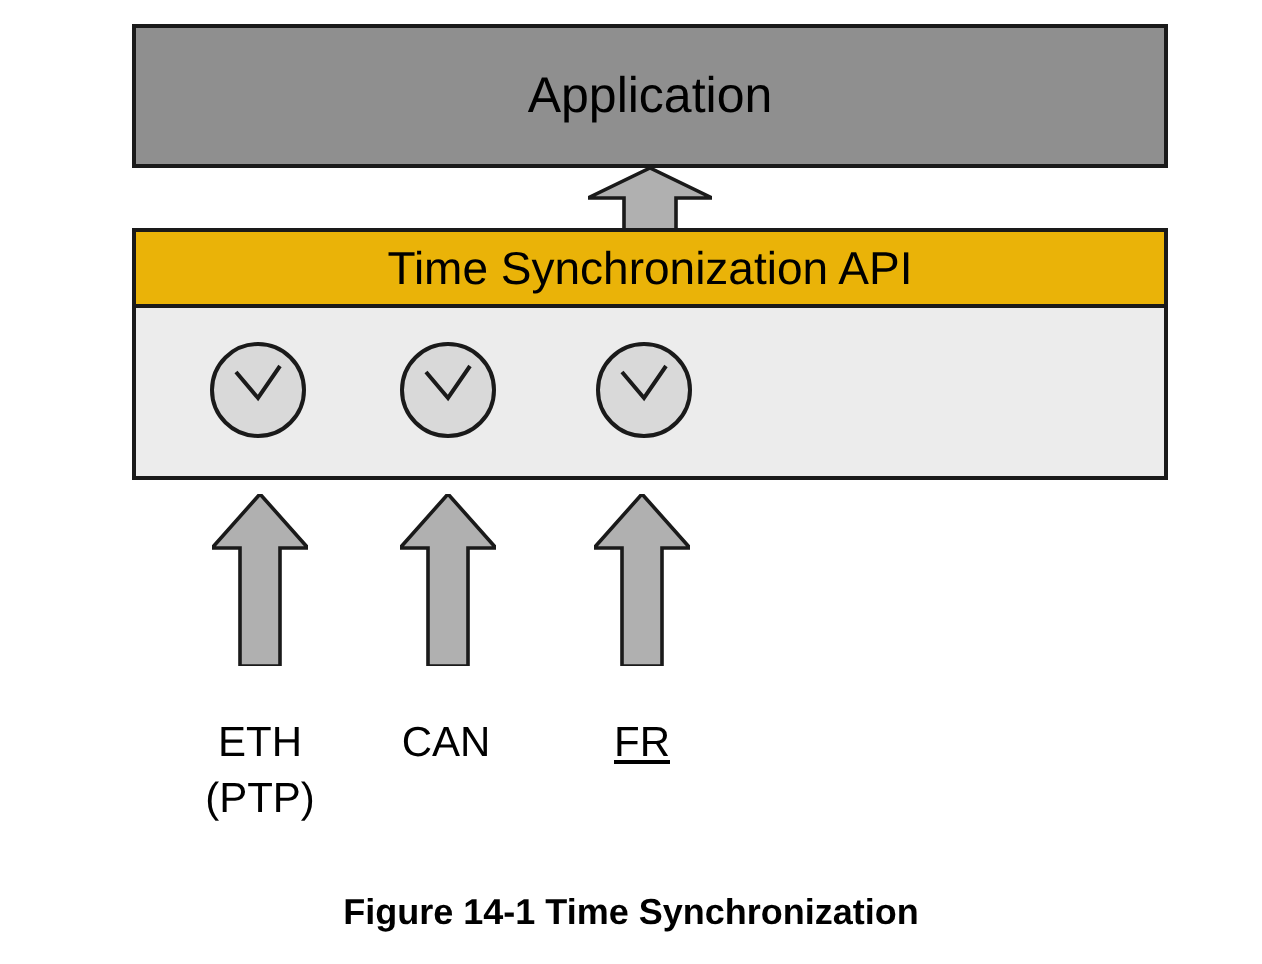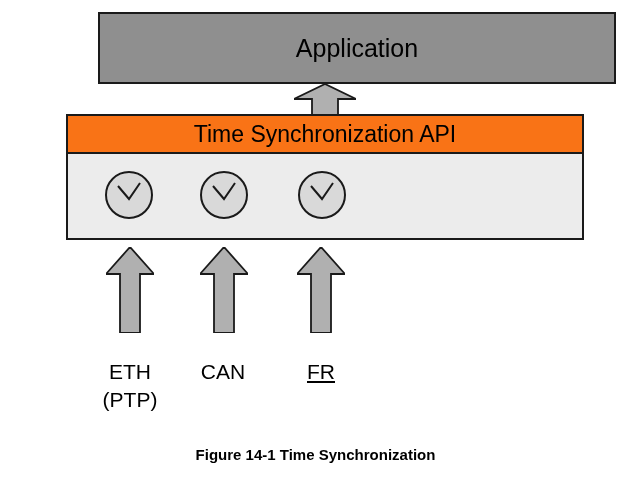--- a/index.html
+++ b/index.html
@@ -22,39 +22,38 @@
     top: 12px;
     width: 518px;
     height: 72px;
     background: #8f8f8f;
     border: 2px solid #1a1a1a;
     box-sizing: border-box;
     display: flex;
     align-items: center;
     justify-content: center;
     font-size: 25px;
-    margin-left: 32px;
   }
   .top-arrow {
     position: absolute;
     left: 294px;
     top: 84px;
     width: 62px;
     height: 32px;
   }
   .api-stack {
     position: absolute;
     left: 66px;
     top: 114px;
     width: 518px;
     box-sizing: border-box;
   }
   .api-header {
     height: 40px;
-    background: #f97316;
+    background: #eab308;
     border: 2px solid #1a1a1a;
     box-sizing: border-box;
     display: flex;
     align-items: center;
     justify-content: center;
     font-size: 23px;
   }
   .clock-panel {
     height: 86px;
     background: #ececec;
@@ -91,21 +90,21 @@
   }
   .bus-label.l1 { left: 75px; }
   .bus-label.l2 { left: 168px; }
   .bus-label.l3 { left: 266px; text-decoration: underline; }
   .caption {
     position: absolute;
     left: 0;
     top: 446px;
     width: 631px;
     text-align: center;
-    font-size: 15px;
+    font-size: 18px;
     font-weight: bold;
   }
 </style>
 </head>
 <body>
 
 <div class="stage">
 
   <div class="app-box">
     <span>Application</span>

